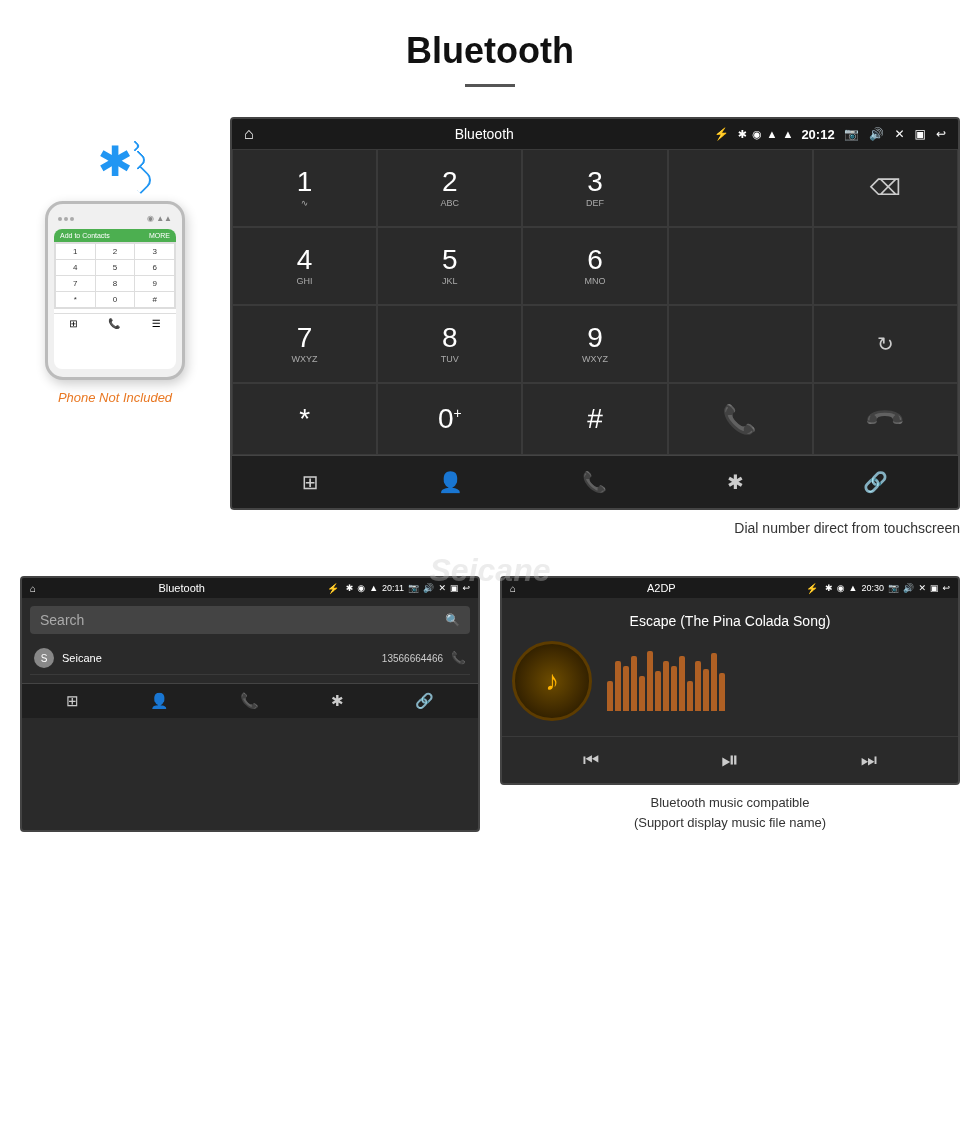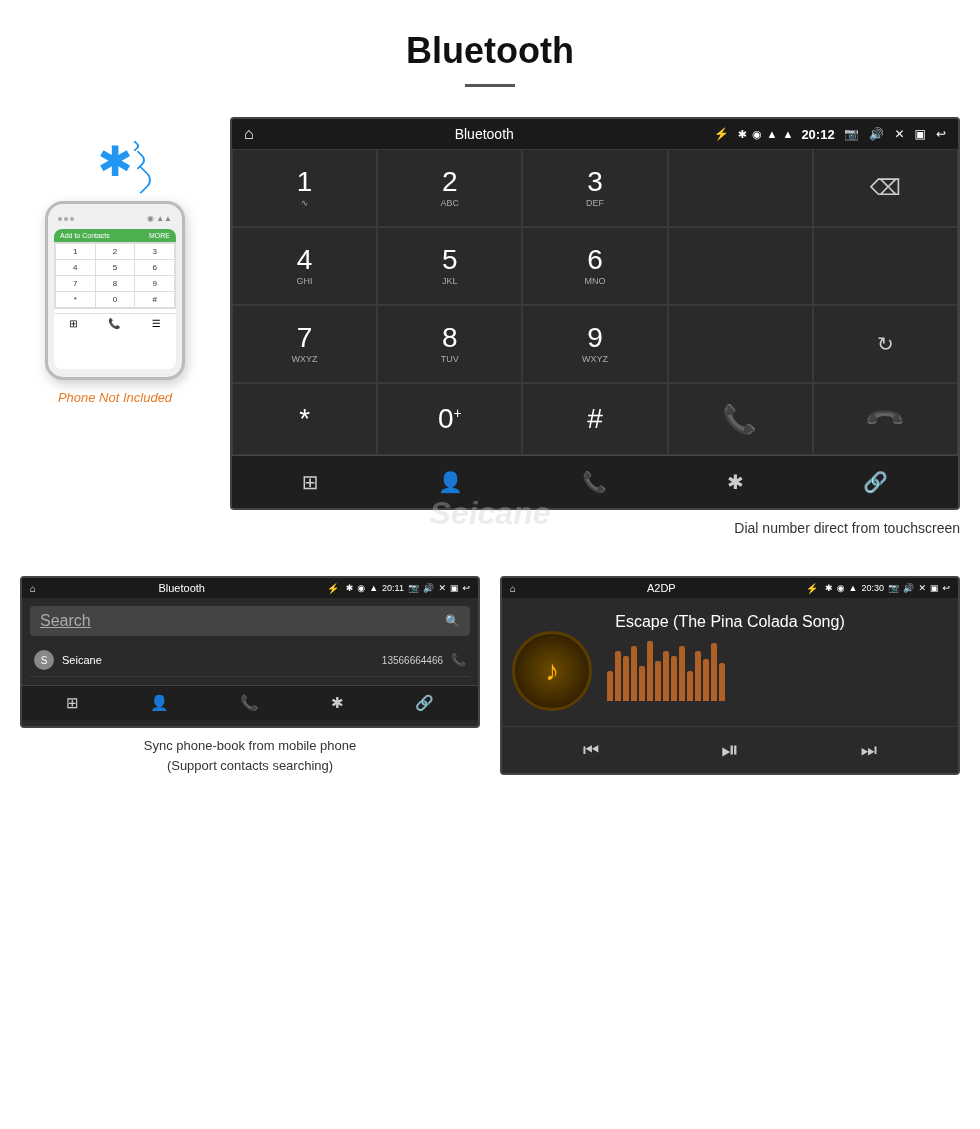--- a/index.html
+++ b/index.html
@@ -260,21 +260,21 @@
     
     .phonebook-content { padding: 8px; }
     .search-bar {
       background: #444;
       border-radius: 4px;
       padding: 6px 10px;
       display: flex;
       align-items: center;
       margin-bottom: 8px;
     }
-    .search-placeholder { color: #aaa; font-size: 16px; flex: 1; text-decoration: underline; }
+    .search-placeholder { color: #aaa; font-size: 14px; flex: 1; }
     .search-icon-char { color: #aaa; font-size: 12px; }
     .contact-row {
       display: flex;
       align-items: center;
       padding: 6px 4px;
       border-bottom: 1px solid #3a3a3a;
       color: #fff;
       font-size: 11px;
     }
     .contact-letter {
@@ -310,22 +310,23 @@
 
     
     .music-content {
       display: flex;
       flex-direction: column;
       align-items: center;
       padding: 15px 10px;
     }
     .music-song-title {
       color: #fff;
-      font-size: 16px;
+      font-size: 14px;
       text-align: center;
+      margin-bottom: 12px;
     }
     .music-visual {
       display: flex;
       align-items: center;
       gap: 15px;
       width: 100%;
     }
     .music-album-art {
       width: 80px;
       height: 80px;
@@ -564,24 +565,20 @@
 
       <div style="flex:1;"></div>
 
       <div class="small-screen-toolbar">
         <span class="small-toolbar-icon">⊞</span>
         <span class="small-toolbar-icon active">👤</span>
         <span class="small-toolbar-icon">📞</span>
         <span class="small-toolbar-icon">✱</span>
         <span class="small-toolbar-icon">🔗</span>
       </div>
-    </div>
-    <div class="bottom-caption">
-      <span>Sync phone-book from mobile phone</span><br>
-      <span>(Support contacts searching)</span>
     </div>
   </div>
 
   <div class="bottom-screen-block">
     <div class="small-car-screen">
       <div class="small-status-bar">
         <span>⌂</span>
         <span class="app-title">A2DP</span>
         <span>⚡</span>
         <div class="right-group">
@@ -624,19 +621,23 @@
           </div>
         </div>
       </div>
 
       <div class="music-controls">
         <span class="music-ctrl-btn">⏮</span>
         <span class="music-ctrl-btn play">⏯</span>
         <span class="music-ctrl-btn">⏭</span>
       </div>
     </div>
+    <div class="bottom-caption">
+      <span>Bluetooth music compatible</span><br>
+      <span>(Support display music file name)</span>
+    </div>
   </div>
 
 </div>
 
 <div style="position:relative;">
   <div style="position:absolute;top:-300px;left:50%;transform:translateX(-50%);color:rgba(200,200,200,0.35);font-size:32px;font-style:italic;font-weight:bold;pointer-events:none;z-index:10;">Seicane</div>
 </div>
 
 </body></html>

